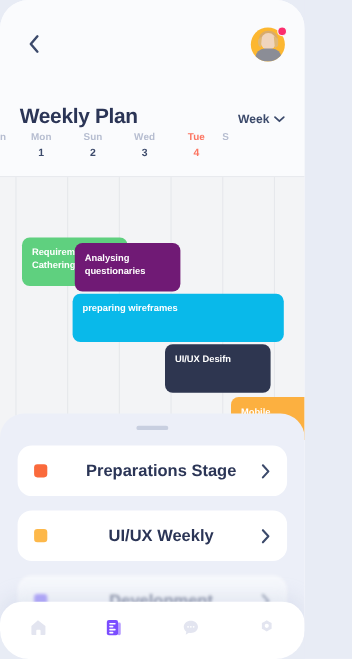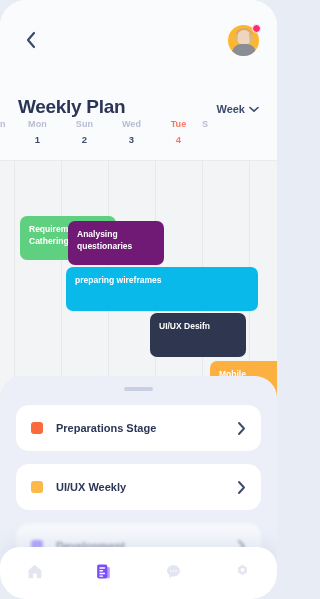--- a/index.html
+++ b/index.html
@@ -232,24 +232,25 @@
     cursor: pointer;
   }
   .swatch {
     width: 12px;
     height: 12px;
     border-radius: 3px;
     flex: 0 0 12px;
   }
   .stage-label {
     margin-left: 13px;
-    font-size: 11px;
+    font-size: 15px;
     font-weight: bold;
     color: #2b3556;
     flex: 1;
+    text-align: center;
   }
   .chev-right { display: flex; align-items: center; }
   .stage-card.faded {
     opacity: 0.55;
     filter: blur(1.4px);
   }
 
   
   .bottom-nav {
     position: absolute;

